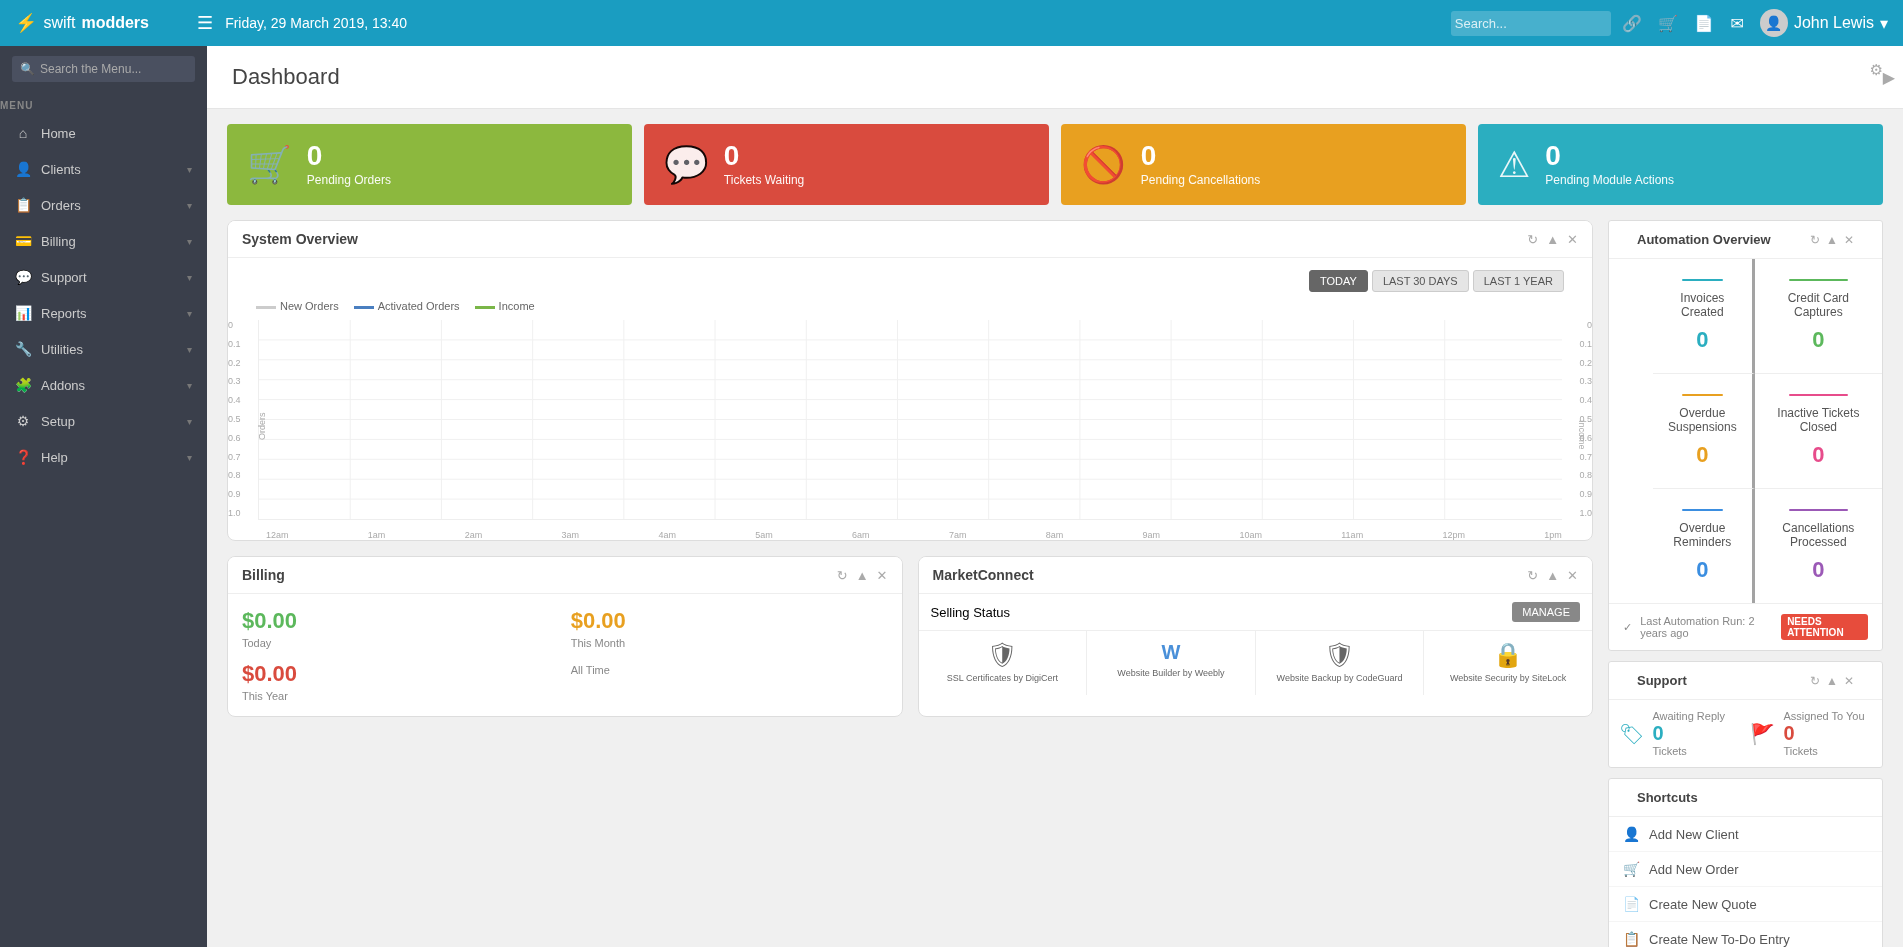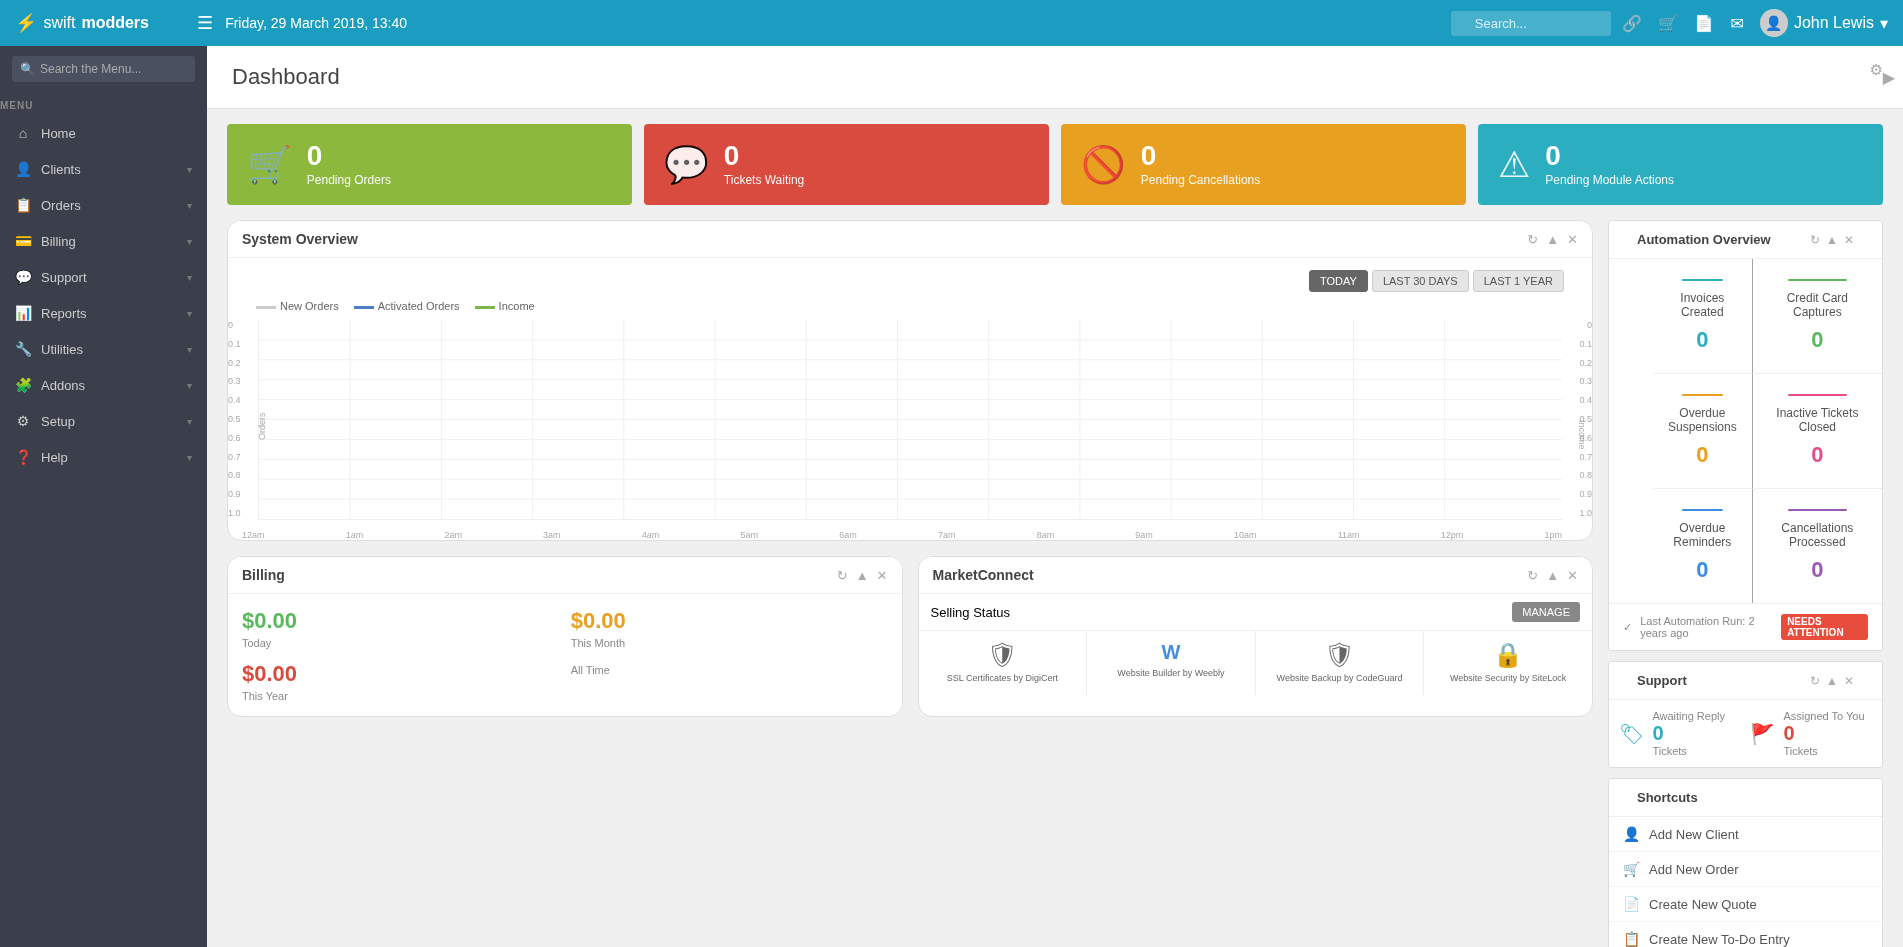--- a/index.html
+++ b/index.html
@@ -19,21 +19,21 @@
     .topnav-logo { display: flex; align-items: center; gap: 6px; font-size: 16px; font-weight: bold; color: #fff; min-width: 170px; }
     .topnav-logo span.swift { font-weight: 300; }
     .topnav-logo span.modders { font-weight: 700; }
     .topnav-hamburger { font-size: 18px; cursor: pointer; }
     .topnav-date { font-size: 14px; flex: 1; }
     .topnav-search {
       background: rgba(255,255,255,0.2);
       border: none;
       border-radius: 3px;
       color: #fff;
-      padding: 5px 24px;
+      padding: 5px 4px;
       font-size: 13px;
       width: 160px;
     }
     .topnav-search::placeholder { color: rgba(255,255,255,0.8); }
     .topnav-icons { display: flex; align-items: center; gap: 16px; }
     .topnav-icons span { font-size: 16px; cursor: pointer; color: #fff; }
     .topnav-user { display: flex; align-items: center; gap: 6px; cursor: pointer; font-size: 13px; }
     .topnav-avatar { width: 28px; height: 28px; border-radius: 50%; background: #ccc; display: flex; align-items: center; justify-content: center; font-size: 14px; }
 
     
@@ -119,21 +119,21 @@
 
     
     .panels-row { display: flex; gap: 15px; padding: 0 20px 15px; flex: 1; }
     .left-panels { flex: 1; display: flex; flex-direction: column; gap: 15px; overflow: hidden; }
     .right-panel { width: 275px; flex-shrink: 0; }
 
     
     .panel {
       background: #fff;
       border: 1px solid #ddd;
-      border-radius: 14px;
+      border-radius: 8px;
       overflow: hidden;
     }
     .panel-header {
       display: flex;
       align-items: center;
       justify-content: space-between;
       padding: 10px 14px;
       border-bottom: 1px solid #eee;
       background: #fff;
     }
@@ -162,21 +162,21 @@
     .auto-cell { padding: 20px 15px; text-align: center; }
     .auto-cell-label { font-size: 12px; color: #555; margin-bottom: 8px; }
     .auto-cell-value { font-size: 22px; font-weight: bold; }
     .auto-cell-value.teal { color: #2baec0; }
     .auto-cell-value.green { color: #5cb85c; }
     .auto-cell-value.orange { color: #e8a020; }
     .auto-cell-value.pink { color: #e74c8b; }
     .auto-cell-value.blue { color: #3b8ee0; }
     .auto-cell-value.purple { color: #9b59b6; }
     .auto-divider-h { border-bottom: 1px solid #eee; }
-    .auto-divider-v { border-right: 1px solid #a3a3a3; margin-left: 44px; }
+    .auto-divider-v { border-right: 3px solid #a3a3a3; margin-left: 44px; }
     .auto-line { width: 60%; height: 2px; margin: 0 auto 10px; border-radius: 2px; }
     .auto-line.teal-line { background: #2baec0; }
     .auto-line.green-line { background: #5cb85c; }
     .auto-line.orange-line { background: #e8a020; }
     .auto-line.pink-line { background: #e74c8b; }
     .auto-line.blue-line { background: #3b8ee0; }
     .auto-line.purple-line { background: #9b59b6; }
     .auto-footer { padding: 10px 14px; font-size: 11px; color: #888; border-top: 1px solid #eee; display: flex; align-items: center; gap: 8px; }
     .needs-attention { background: #e74c3c; color: #fff; padding: 2px 6px; border-radius: 3px; font-size: 10px; font-weight: bold; }
 
@@ -237,21 +237,21 @@
 
     .overview-wrap { position: relative; }
 
     
     ::-webkit-scrollbar { width: 6px; height: 6px; }
     ::-webkit-scrollbar-thumb { background: #ccc; border-radius: 3px; }
 
     
     .chart-y-left { position: absolute; left: 0; top: 0; bottom: 20px; display: flex; flex-direction: column-reverse; justify-content: space-between; font-size: 9px; color: #aaa; padding-bottom: 2px; }
     .chart-y-right { position: absolute; right: 0; top: 0; bottom: 20px; display: flex; flex-direction: column-reverse; justify-content: space-between; font-size: 9px; color: #aaa; padding-bottom: 2px; text-align: right; }
-    .chart-x { position: absolute; bottom: 0; left: 14px; right: 30px; display: flex; justify-content: space-between; font-size: 9px; color: #aaa; }
+    .chart-x { position: absolute; bottom: 0; left: 38px; right: 30px; display: flex; justify-content: space-between; font-size: 9px; color: #aaa; }
     .chart-inner { position: absolute; left: 30px; right: 30px; top: 0; bottom: 20px; border-left: 1px solid #eee; border-bottom: 1px solid #eee; }
 
     .manage-btn {
       padding: 4px 10px;
       background: #888;
       color: #fff;
       border: none;
       border-radius: 3px;
       font-size: 11px;
       cursor: pointer;

